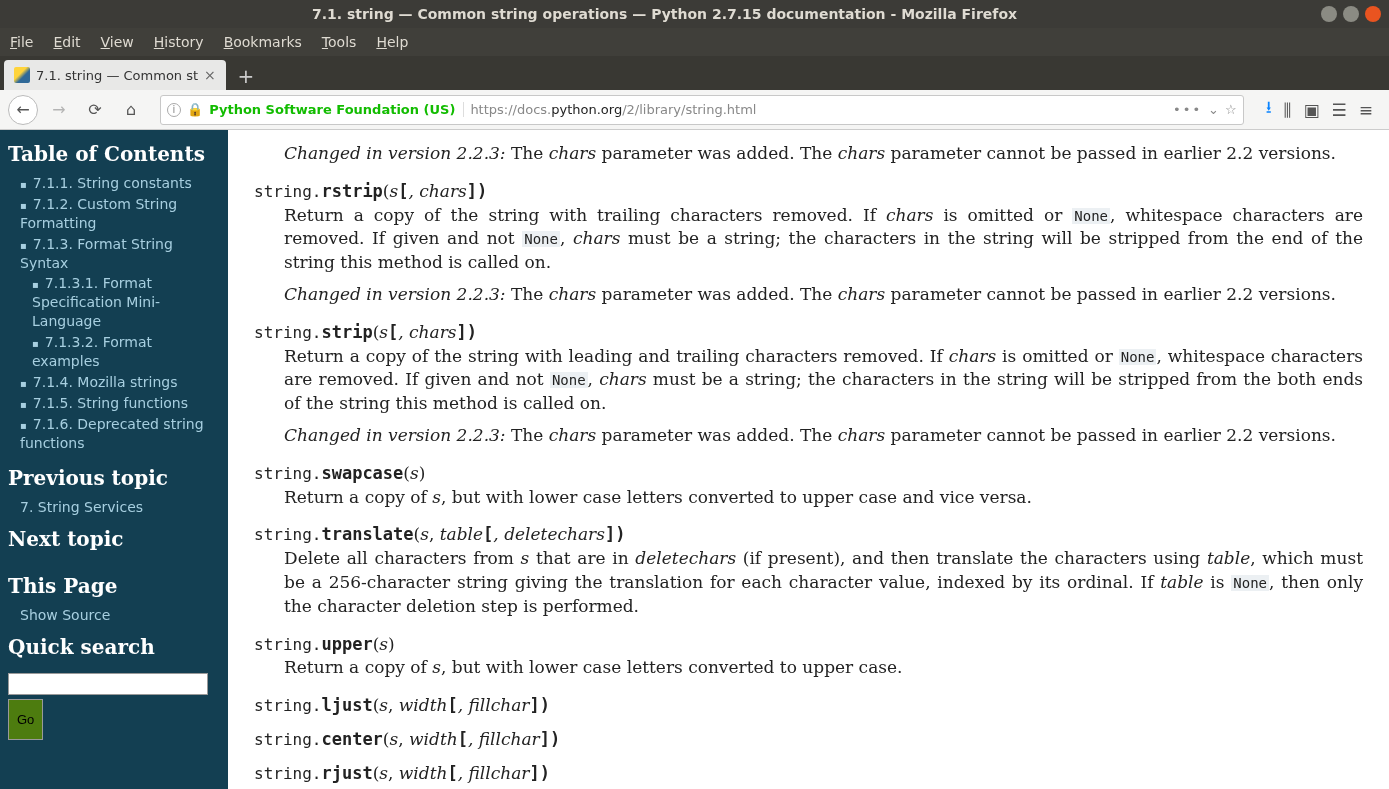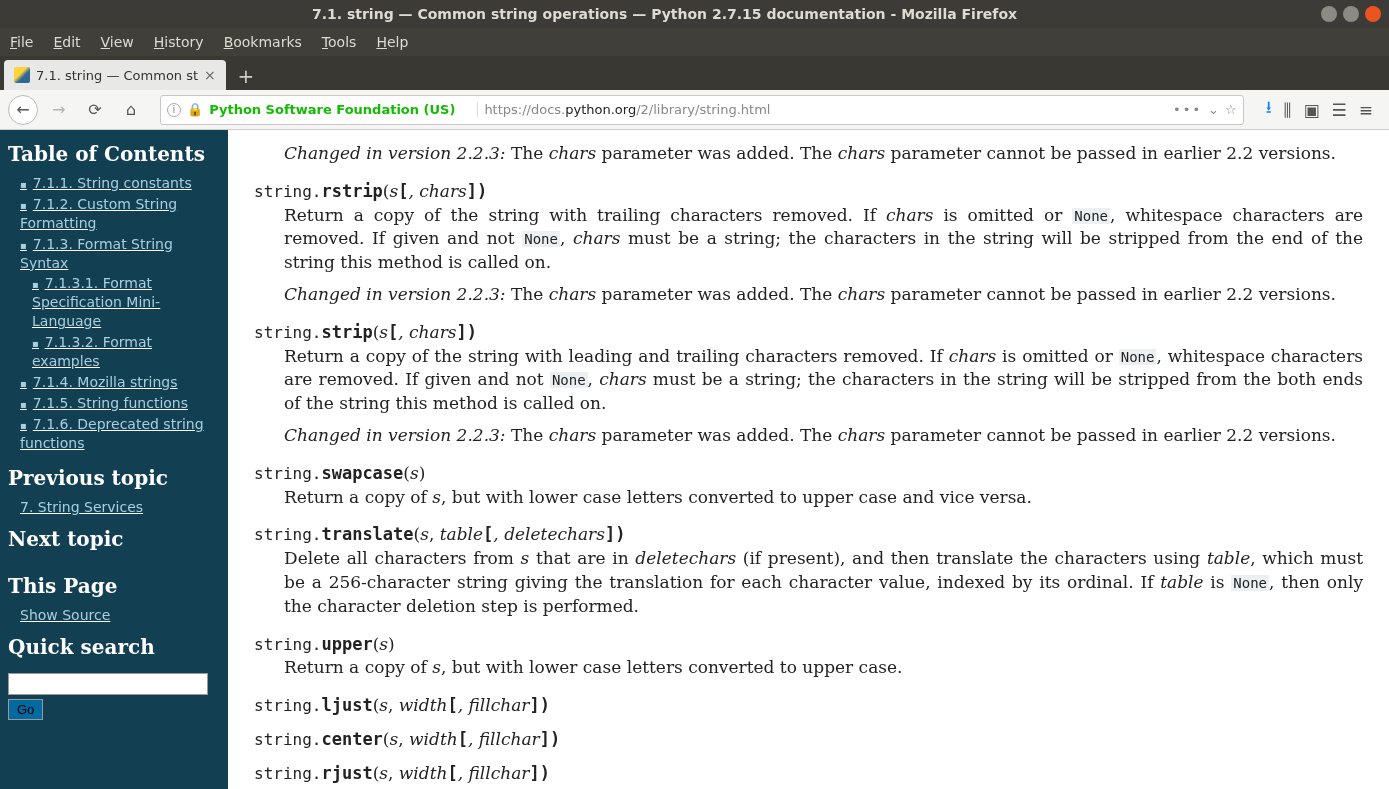--- a/index.html
+++ b/index.html
@@ -27,39 +27,39 @@
 .newtab { width: 28px; height: 28px; color: #ccc; font-size: 20px; display: flex; align-items: center; justify-content: center; cursor: pointer; margin-left: 6px; }
 
 
 .toolbar { background: #f5f5f4; height: 40px; display: flex; align-items: center; padding: 0 8px; gap: 6px; border-bottom: 1px solid #ccc; }
 .nav-btn { width: 30px; height: 30px; border: 1px solid #bbb; border-radius: 50%; background: #fff; display: flex; align-items: center; justify-content: center; font-size: 16px; color: #555; cursor: pointer; }
 .nav-btn.disabled { opacity: 0.4; border: none; background: transparent; cursor: default; }
 .tb-icon { width: 30px; font-size: 16px; text-align: center; color: #555; cursor: pointer; }
 .urlbar { flex: 1; height: 30px; background: #fff; border: 1px solid #c8c8c8; border-radius: 3px; display: flex; align-items: center; padding: 0 6px; gap: 6px; font-size: 13px; margin: 0 8px; }
 .urlbar .info { color: #888; border: 1px solid #aaa; border-radius: 50%; width: 14px; height: 14px; display: inline-flex; align-items: center; justify-content: center; font-size: 10px; }
 .urlbar .lock { color: #12bc00; font-size: 13px; }
-.urlbar .org { color: #12bc00; font-weight: bold; padding-right: 22px; border-right: 1px solid #ddd; }
+.urlbar .org { color: #12bc00; font-weight: bold; padding-right: 8px; border-right: 1px solid #ddd; }
 .urlbar .url { color: #888; }
 .urlbar .url b { color: #222; font-weight: normal; }
 .urlbar .spacer { flex: 1; }
 .urlbar .dots { color: #888; letter-spacing: 2px; }
 .tb-right { display: flex; align-items: center; gap: 12px; padding: 0 8px; color: #555; font-size: 17px; }
 
 
 .page { display: flex; height: 659px; background: #fff; font-family: "Georgia", "DejaVu Serif", serif; }
 .sidebar { width: 228px; background: #133f52; color: #fff; padding: 10px 8px; overflow: hidden; font-family: "DejaVu Sans", sans-serif; }
 .sidebar h3 { font-size: 20px; font-weight: bold; margin: 2px 0 8px; color: #fff; font-family: "DejaVu Serif", serif; }
 .sidebar a { color: #a7cfe0; text-decoration: none; font-size: 14px; }
 .sidebar ul { list-style: none; padding-left: 12px; }
-.sidebar ul li { margin: 2px 0; line-height: 1.3; text-decoration: underline; }
+.sidebar ul li { margin: 2px 0; line-height: 1.3; }
 .sidebar ul li::before { content: "▪"; color: #a7cfe0; margin-right: 6px; font-size: 10px; }
 .sidebar ul.noprefix li::before { content: ""; margin: 0; }
 .sidebar .code { font-family: monospace; font-size: 12px; }
 .sidebar input[type=text] { width: 200px; height: 22px; background: #fff; border: 1px solid #999; margin-top: 6px; padding: 0 4px; }
-.sidebar input[type=submit] { background: #0369a1; border: 1px solid #999; padding: 2px 8px; margin-top: 4px; font-size: 13px; cursor: pointer; }
+.sidebar input[type=submit] { background: #4d7c0f; border: 1px solid #999; padding: 12px 8px; margin-top: 4px; font-size: 13px; cursor: pointer; }
 .toc-top { padding-left: 12px; display: block; margin-bottom: 4px; }
 
 .content { flex: 1; padding: 12px 26px; color: #222; font-size: 17px; line-height: 1.4; overflow: hidden; position: relative; }
 .content dd { margin-left: 30px; text-align: justify; margin-bottom: 14px; }
 .content dt { margin-top: 10px; }
 .content .em { font-style: italic; }
 .content .modname { font-family: monospace; font-size: 16px; }
 .content .fname { font-family: monospace; font-weight: bold; font-size: 17px; }
 .content .sig { font-size: 17px; }
 .content .changed { font-style: italic; }

